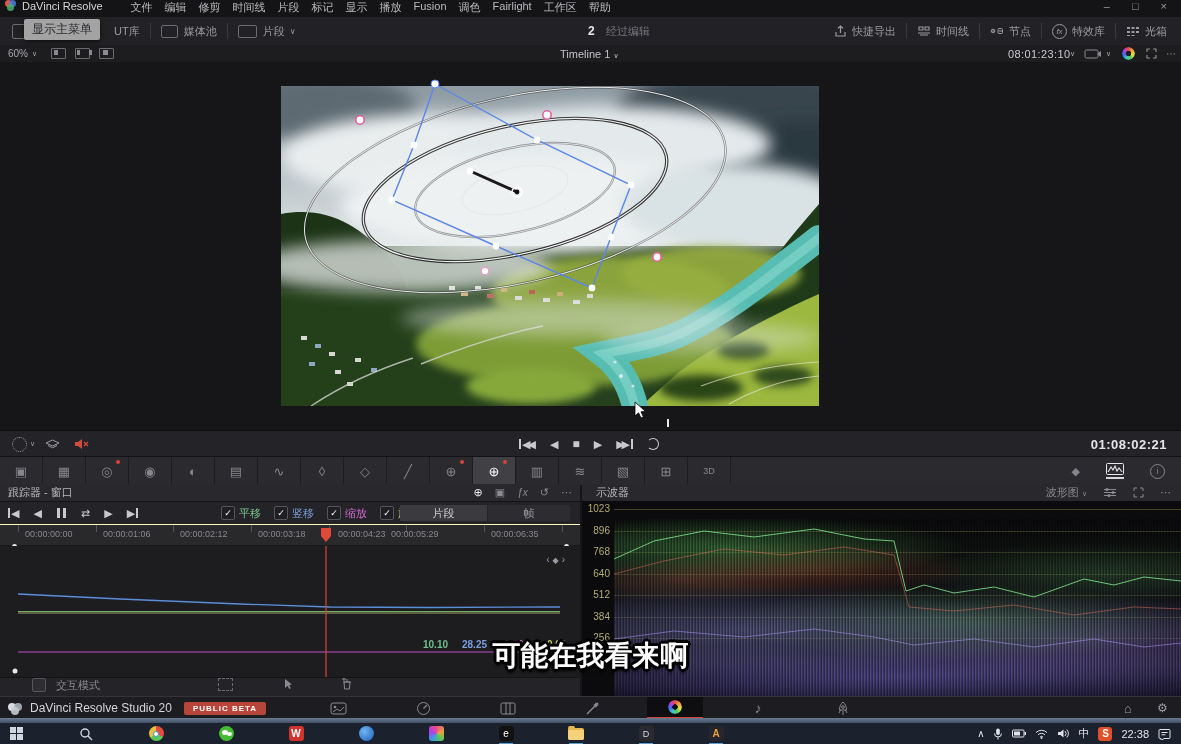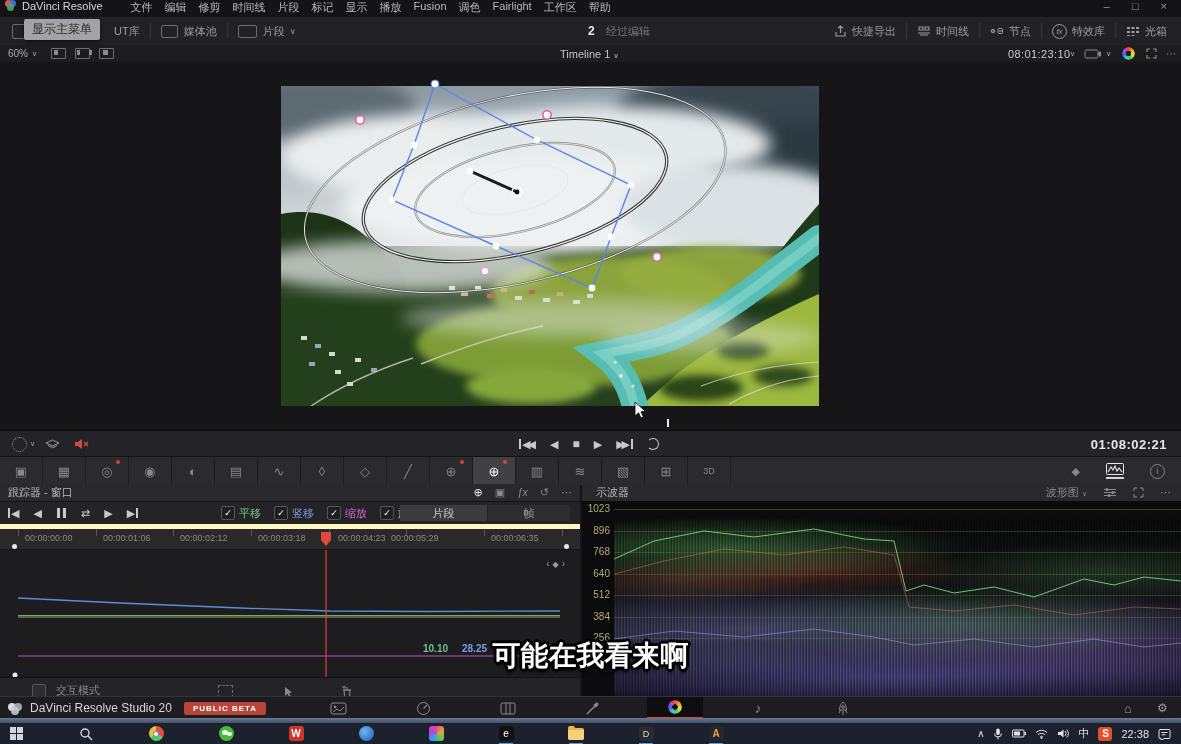--- a/index.html
+++ b/index.html
@@ -35,26 +35,26 @@
   .badge{position:absolute;top:3px;right:8px;width:4px;height:4px;border-radius:50%;background:#d3453a;}
   .pright{margin-left:auto;display:flex;align-items:center;gap:26px;padding-right:16px;color:#85858b;}
   
   .panelhdr{height:17px;background:#29292d;border-bottom:1px solid #141417;display:flex;align-items:center;font-size:11px;color:#b9b9bd;}
   .tracker{left:0;top:484px;width:580px;height:214px;background:#212124;}
   .scopes{left:582px;top:484px;width:599px;height:214px;background:#151517;}
   .hicons{margin-left:auto;display:flex;gap:12px;padding-right:8px;color:#8a8a90;font-size:11px;align-items:center;}
   .ctrlrow{height:22px;background:#242428;display:flex;align-items:center;font-size:11px;}
   .cb{width:12px;height:12px;background:#1f1f23;border:1px solid #55555b;border-radius:2px;display:flex;align-items:center;justify-content:center;font-size:9px;color:#fff;margin-right:4px;}
   .tab{height:16px;display:flex;align-items:center;justify-content:center;font-size:11px;}
-  .ruler{position:relative;height:20px;background:#29292c;border-top:5px solid #fef9c3;border-bottom:1px solid #18181b;font-size:9px;color:#88888e;}
+  .ruler{position:relative;height:20px;background:#29292c;border-top:1px solid #fef9c3;border-bottom:1px solid #18181b;font-size:9px;color:#88888e;}
   .rlab{position:absolute;top:4px;}
   .rtick{position:absolute;top:0;width:1px;height:7px;background:#55555b;}
   .graph{position:relative;height:138px;background:#1d1d20;}
   .gval{position:absolute;font-size:10px;font-weight:bold;}
-  .tfooter{position:absolute;left:0;bottom:0;width:100%;height:20px;background:#242428;border-top:1px solid #131316;display:flex;align-items:flex-end;font-size:11px;color:#8a8a90;}
+  .tfooter{position:absolute;left:0;bottom:0;width:100%;height:20px;background:#242428;border-top:1px solid #131316;display:flex;align-items:flex-start;font-size:11px;color:#8a8a90;}
   .kdot{position:absolute;width:5px;height:5px;border-radius:50%;background:#e8e8e8;}
   
   .slab{position:absolute;left:0;width:28px;text-align:right;font-size:10px;color:#b5ad6e;}
   .gline{position:absolute;left:32px;right:0;height:1px;background:rgba(165,155,75,.38);}
   .wf{position:absolute;left:32px;top:18px;right:0;bottom:0;
       background:
         radial-gradient(60% 26% at 20% 16%, rgba(95,190,95,.50), transparent 70%),
         radial-gradient(42% 22% at 34% 28%, rgba(200,85,60,.42), transparent 70%),
         radial-gradient(34% 18% at 12% 34%, rgba(190,120,90,.35), transparent 70%),
         radial-gradient(70% 36% at 24% 62%, rgba(150,150,225,.45), transparent 72%),

